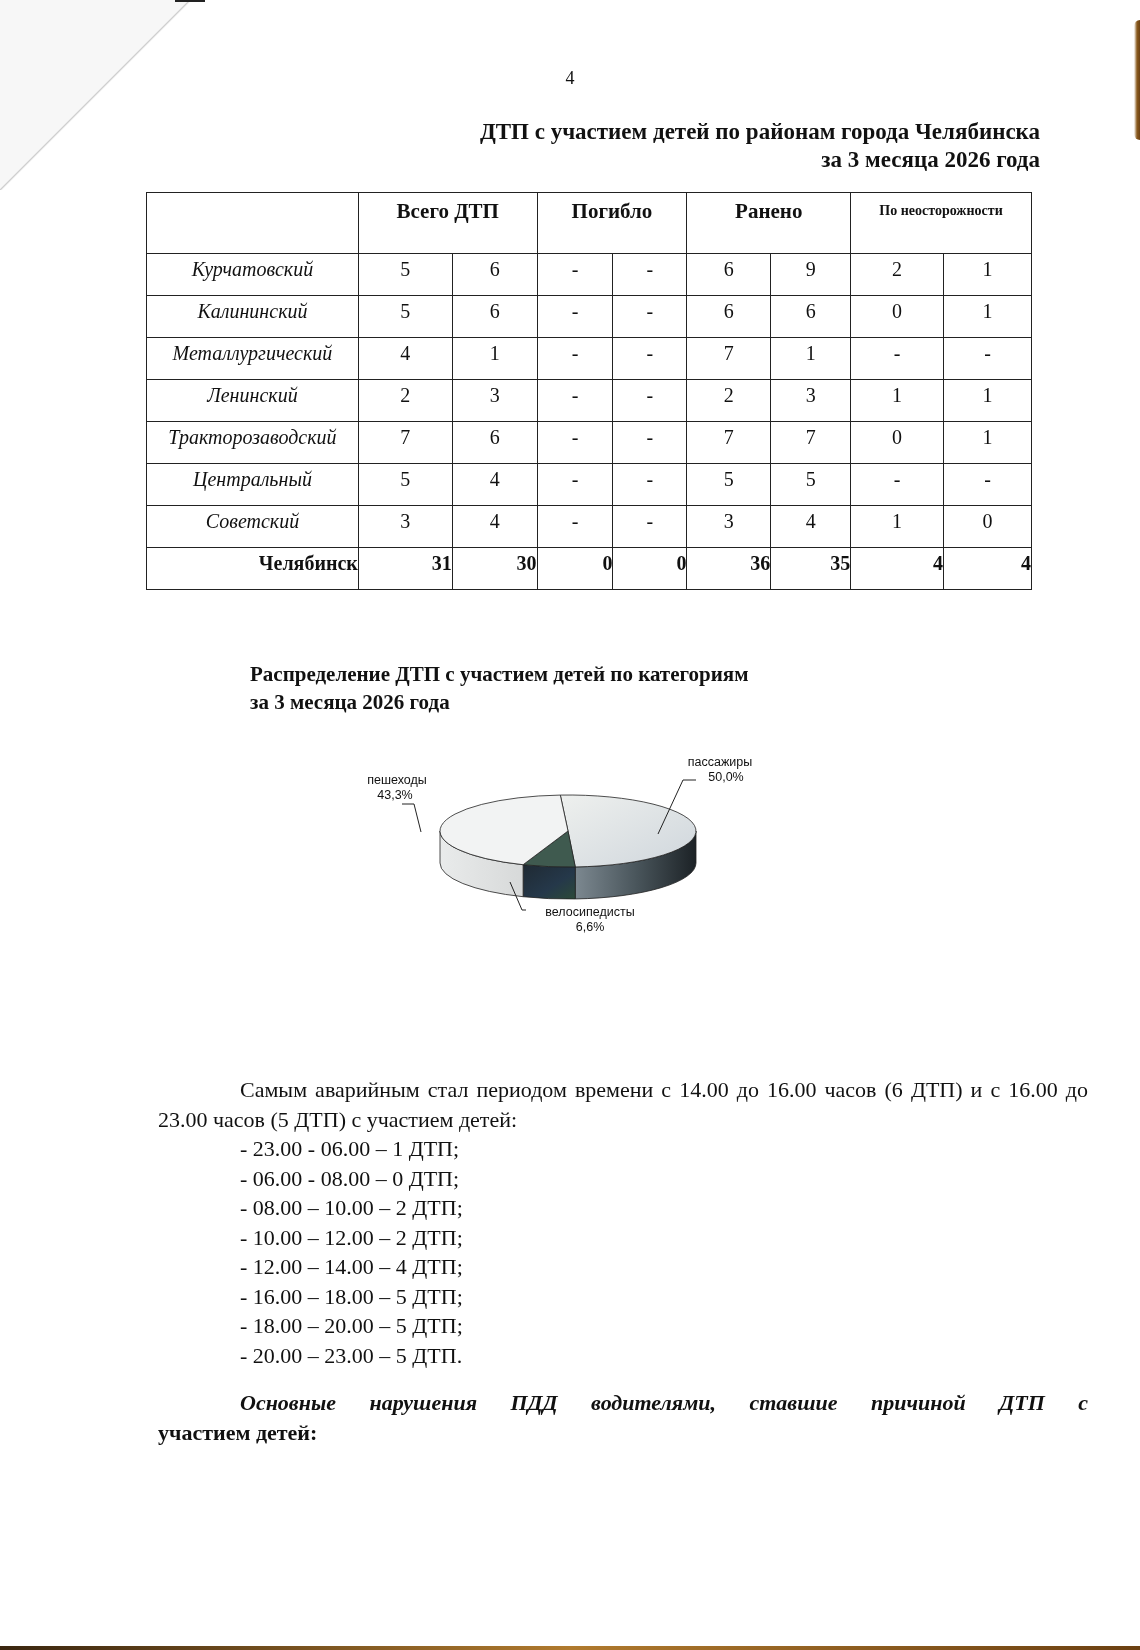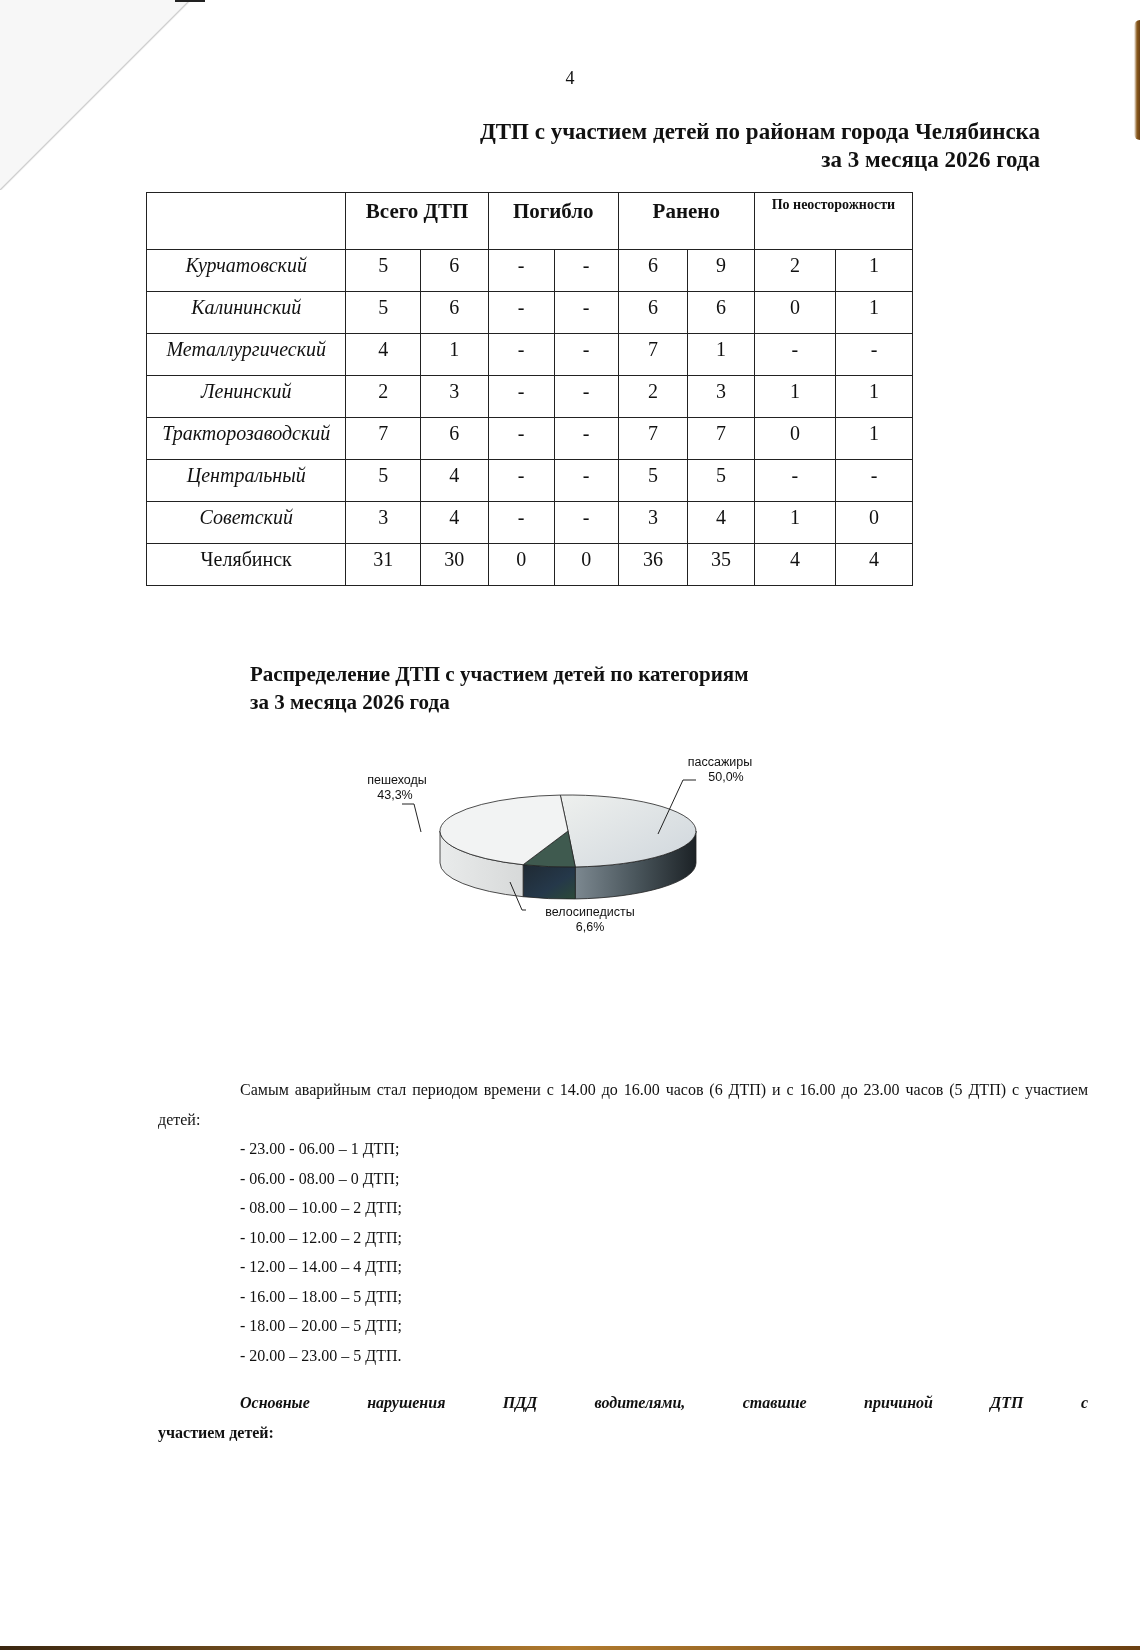--- a/index.html
+++ b/index.html
@@ -27,42 +27,42 @@
   }
   .page-num {
     position: absolute; top: 68px; left: 0; width: 1140px; text-align: center;
     font-size: 18px;
   }
   .title1 {
     position: absolute; top: 118px; left: 280px; width: 760px; text-align: right;
     font-weight: bold; font-size: 23px; line-height: 28px;
   }
   table.dtp {
-    position: absolute; left: 146px; top: 192px; width: 767px;
+    position: absolute; left: 146px; top: 192px; width: 886px;
     border-collapse: collapse; font-size: 20px;
   }
   table.dtp td, table.dtp th {
     border: 1.5px solid #222; text-align: center; padding: 0;
   }
   table.dtp .hdr th { height: 50px; font-weight: bold; font-size: 21px; vertical-align: top; padding-top: 6px; }
-  table.dtp .hdr th.small { font-size: 14px; padding-top: 4px; margin-top: 44px; }
+  table.dtp .hdr th.small { font-size: 14px; padding-top: 10px; margin-top: 44px; }
   table.dtp .years th { height: 36px; font-weight: bold; font-size: 21px; vertical-align: top; padding-top: 4px; }
   table.dtp tbody td { height: 37px; vertical-align: top; padding-top: 4px; }
   table.dtp tbody td.district { font-style: italic; }
-  table.dtp tr.total td { font-weight: normal; }
+  table.dtp tr.total td { font-weight: bold; text-align: right; }
   table.dtp tr.total td.district { font-style: normal; }
   .title2 {
     position: absolute; top: 660px; left: 250px; width: 650px; text-align: left;
     font-weight: bold; font-size: 21px; line-height: 28px;
   }
   svg.pie { position: absolute; left: 340px; top: 740px; }
   .lbl { font-family: "Liberation Sans", sans-serif; font-size: 12.5px; fill: #111; }
   .text-block {
     position: absolute; left: 158px; top: 1075px; width: 930px;
-    font-size: 16px; line-height: 29.5px;
+    font-size: 22px; line-height: 29.5px;
   }
   .text-block p { margin: 0; }
   .indent { text-indent: 82px; text-align: justify; }
   .list-item { padding-left: 82px; }
   .violations { margin-top: 18px !important; font-weight: bold; font-style: italic; text-align: justify; text-align-last: justify; }
   .violations2 { font-weight: bold; }
 </style>
 </head>
 <body>
 

